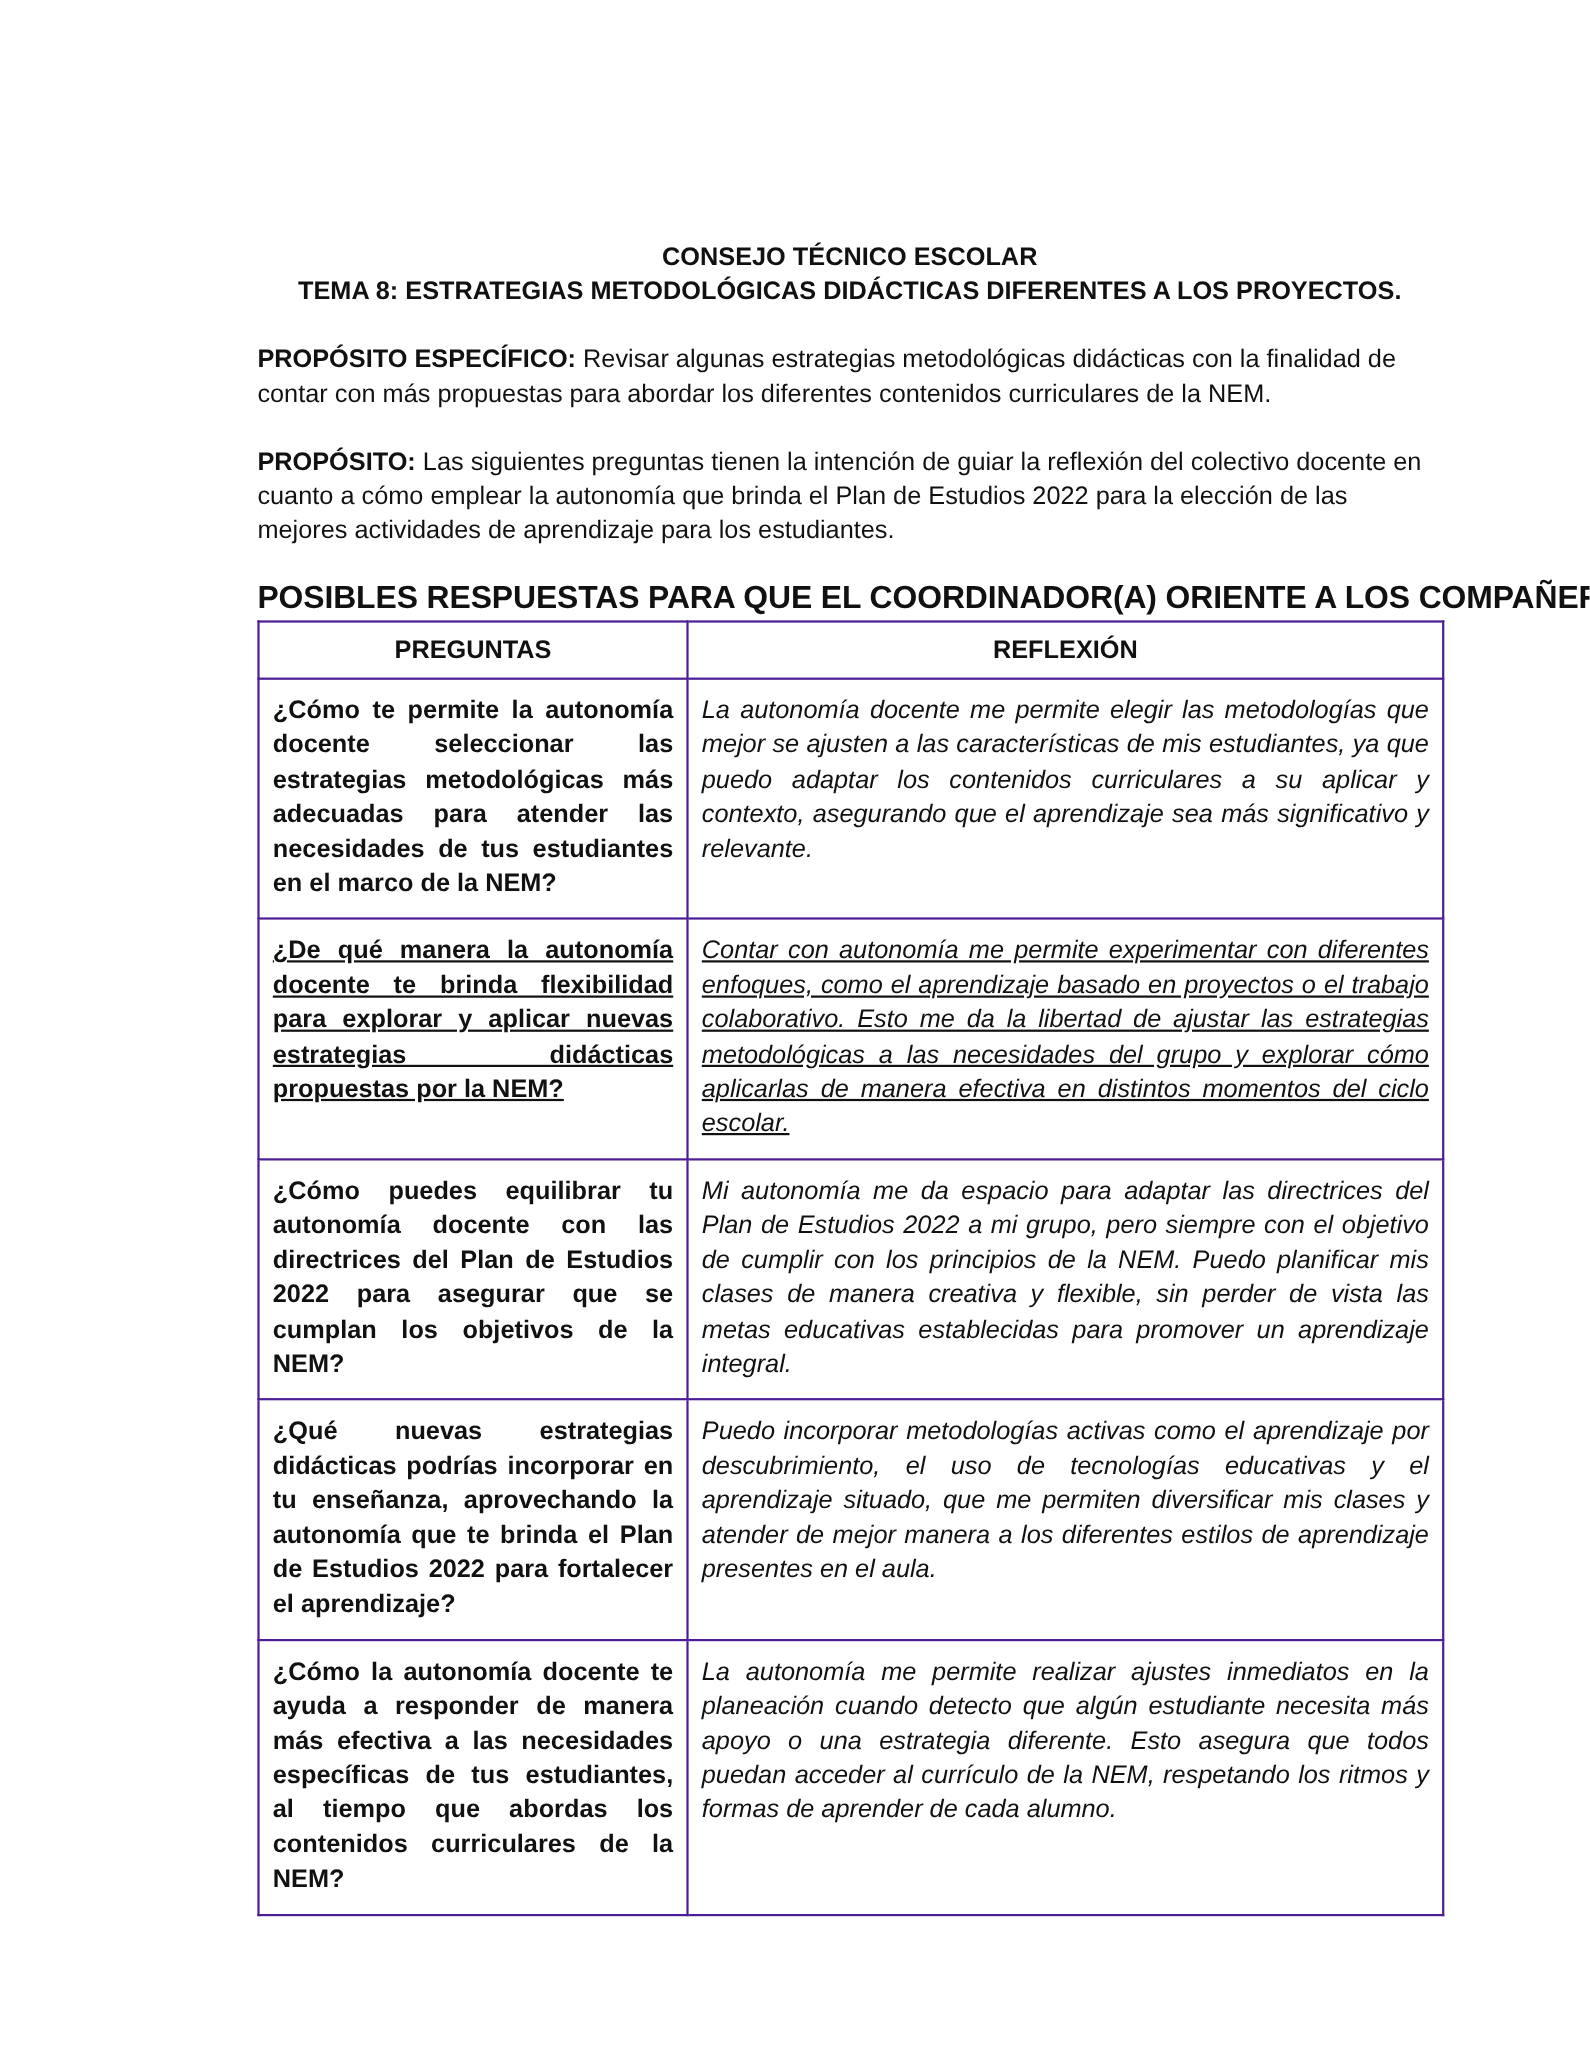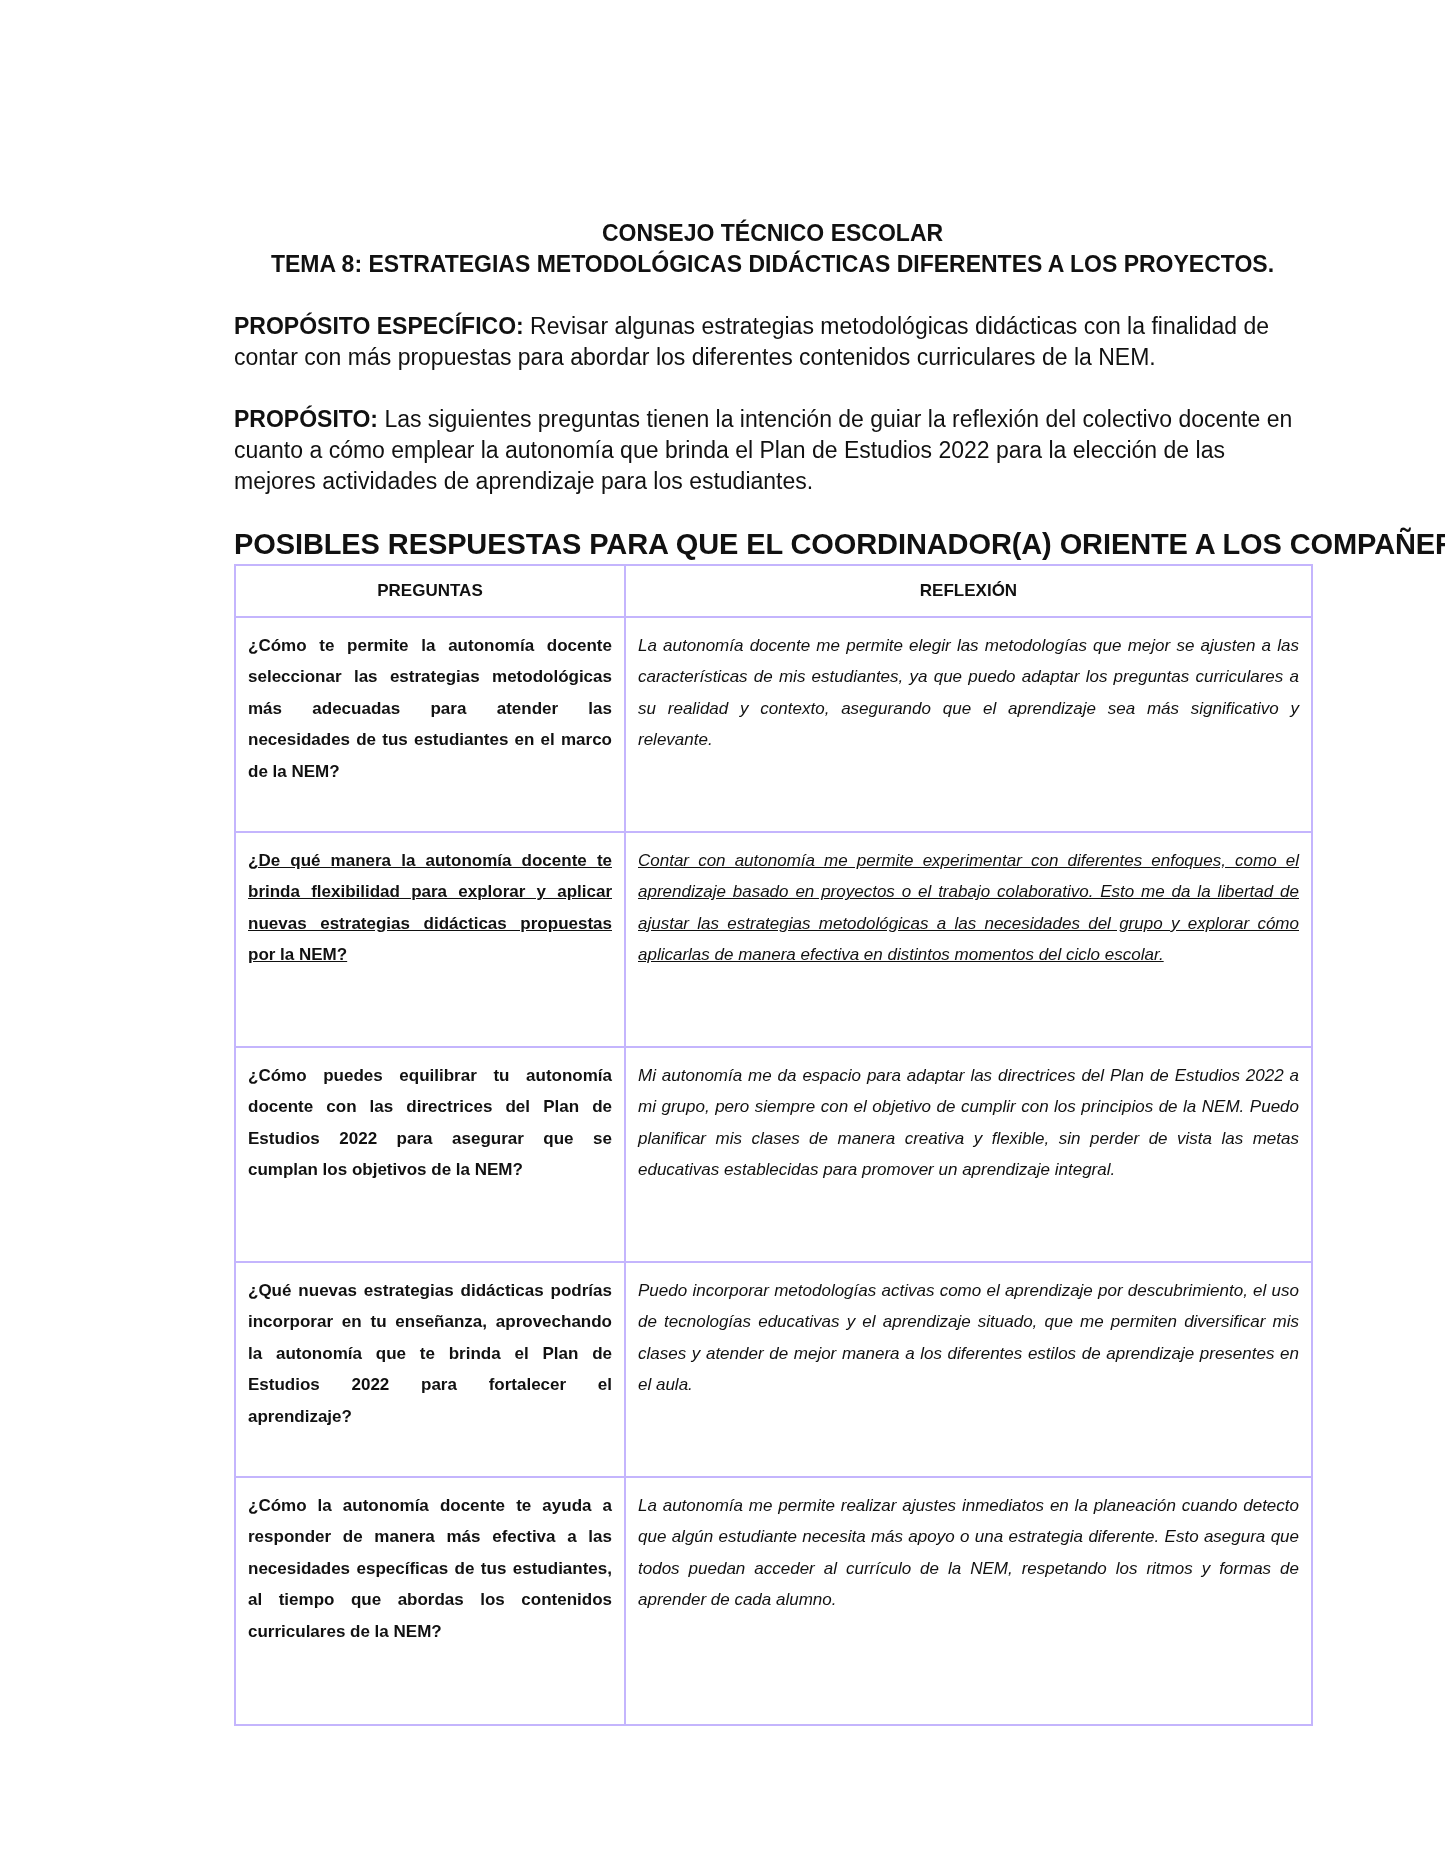--- a/index.html
+++ b/index.html
@@ -5,21 +5,21 @@
   html, body { margin: 0; padding: 0; background: #ffffff; }
   body { width: 1445px; height: 1870px; position: relative; overflow: hidden;
          font-family: "Liberation Sans", sans-serif; color: #111; }
   .page { position: absolute; left: 186px; top: 218px; width: 1077px; padding-left: 48px; }
   .title { text-align: center; font-weight: bold; font-size: 23px; line-height: 31px; margin: 0; }
   .para { font-size: 23px; line-height: 31px; margin: 31px 0 0 0; text-align: left; }
   .para b { font-weight: bold; }
   .table-title { text-align: center; font-weight: bold; font-size: 29px; line-height: 31px;
                  margin: 32px 0 0 0; white-space: nowrap; letter-spacing: -0.1px; }
   table { border-collapse: collapse; width: 1077px; margin-top: 4px; table-layout: fixed; }
-  th, td { border: 2px solid #c4b5fd; vertical-align: top; font-size: 17px; line-height: 31.4px; }
+  th, td { border: 2px solid #4c1d95; vertical-align: top; font-size: 23px; line-height: 31.4px; }
   th { font-weight: bold; text-align: center; height: 50px; vertical-align: middle; padding: 0; }
   td { padding: 12px 12px 16px 12px; }
   td.q { font-weight: bold; text-align: justify; text-align-last: left; }
   td.r { font-style: italic; text-align: justify; text-align-last: left; }
   col.c1 { width: 390px; }
   col.c2 { width: 687px; }
   tr.r1 td { height: 185px; }
   tr.r2 td { height: 185px; text-decoration: underline; }
   tr.r3 td { height: 185px; }
   tr.r4 td { height: 185px; }
@@ -45,21 +45,21 @@
       </colgroup>
     <thead>
       <tr>
         <th>PREGUNTAS</th>
         <th>REFLEXIÓN</th>
       </tr>
     </thead>
     <tbody>
       <tr class="r1">
         <td class="q">¿Cómo te permite la autonomía docente seleccionar las estrategias metodológicas más adecuadas para atender las necesidades de tus estudiantes en el marco de la NEM?</td>
-        <td class="r">La autonomía docente me permite elegir las metodologías que mejor se ajusten a las características de mis estudiantes, ya que puedo adaptar los preguntas curriculares a su realidad y contexto, asegurando que el aprendizaje sea más significativo y relevante.</td>
+        <td class="r">La autonomía docente me permite elegir las metodologías que mejor se ajusten a las características de mis estudiantes, ya que puedo adaptar los contenidos curriculares a su aplicar y contexto, asegurando que el aprendizaje sea más significativo y relevante.</td>
       </tr>
       <tr class="r2">
         <td class="q">¿De qué manera la autonomía docente te brinda flexibilidad para explorar y aplicar nuevas estrategias didácticas propuestas por la NEM?</td>
         <td class="r">Contar con autonomía me permite experimentar con diferentes enfoques, como el aprendizaje basado en proyectos o el trabajo colaborativo. Esto me da la libertad de ajustar las estrategias metodológicas a las necesidades del grupo y explorar cómo aplicarlas de manera efectiva en distintos momentos del ciclo escolar.</td>
       </tr>
       <tr class="r3">
         <td class="q">¿Cómo puedes equilibrar tu autonomía docente con las directrices del Plan de Estudios 2022 para asegurar que se cumplan los objetivos de la NEM?</td>
         <td class="r">Mi autonomía me da espacio para adaptar las directrices del Plan de Estudios 2022 a mi grupo, pero siempre con el objetivo de cumplir con los principios de la NEM. Puedo planificar mis clases de manera creativa y flexible, sin perder de vista las metas educativas establecidas para promover un aprendizaje integral.</td>
       </tr>
       <tr class="r4">

